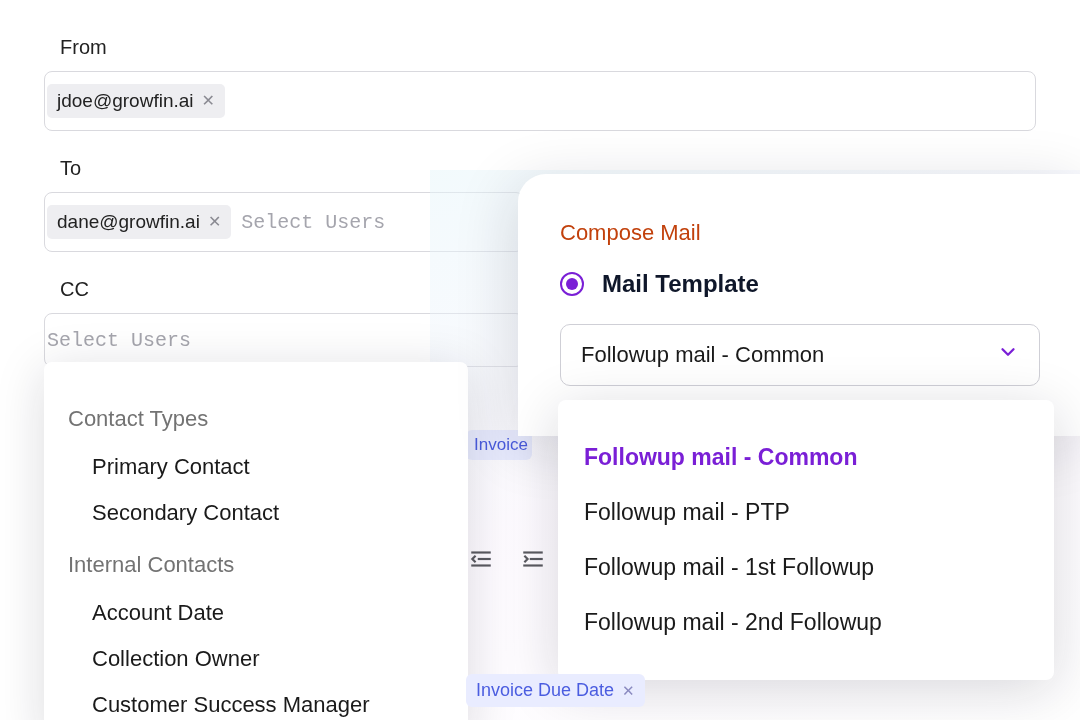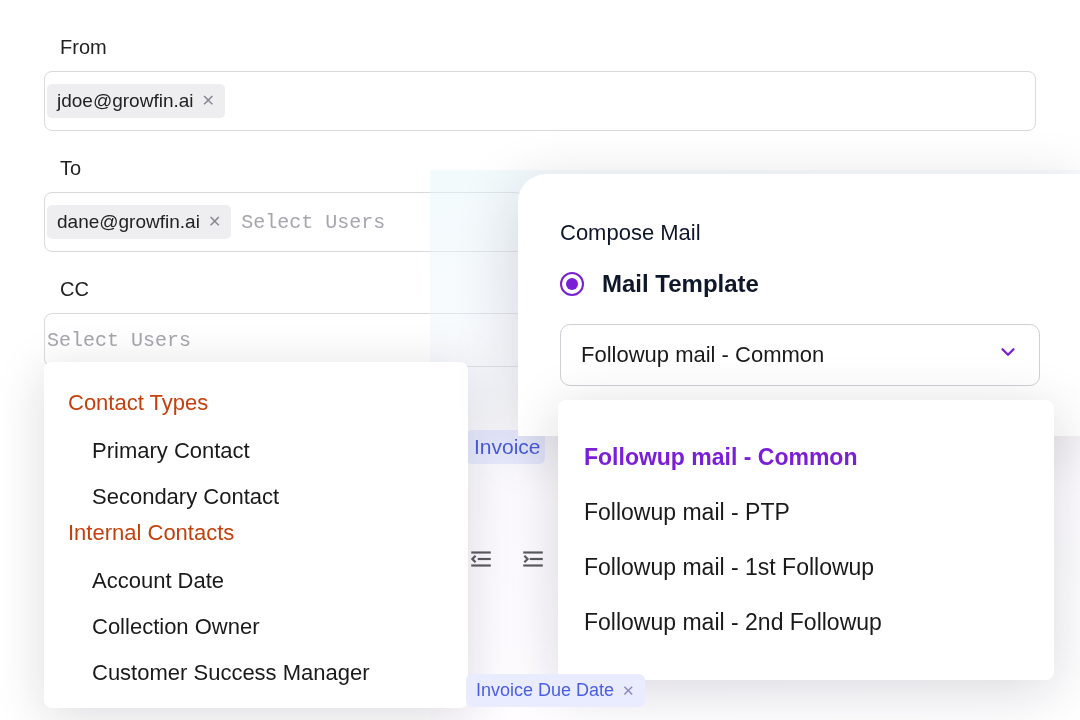--- a/index.html
+++ b/index.html
@@ -74,42 +74,42 @@
     position: absolute;
     left: 44px;
     top: 362px;
     width: 424px;
     background: #fff;
     border-radius: 8px;
     box-shadow: 0 8px 50px rgba(20,20,40,0.15);
     padding: 28px 24px 12px 24px;
   }
   .contact-pop .section {
-    color: #c2410c;
+    color: #737373;
     font-size: 22px;
-    margin: 0 0 12px 0;
+    margin: 16px 0 12px 0;
     font-weight: 400;
   }
   .contact-pop .item {
     font-size: 22px;
     color: #1a1a1a;
     padding: 10px 0 10px 24px;
     cursor: pointer;
   }
 
   
   .bg-invoice-chip {
     position: absolute;
     left: 466px;
     top: 430px;
     background: #e9ecff;
     color: #4b5de0;
     border-radius: 6px;
     padding: 5px 4px 5px 8px;
-    font-size: 21px;
+    font-size: 17px;
   }
 
   
   .toolbar-icons {
     position: absolute;
     left: 468px;
     top: 546px;
     display: flex;
     gap: 26px;
     color: #5a5a60;
@@ -139,21 +139,21 @@
     top: 174px;
     right: 0;
     background: #fff;
     border-top-left-radius: 28px;
     border-bottom-left-radius: 0;
     box-shadow: -6px 10px 60px rgba(20,20,40,0.14);
     padding: 46px 42px 50px 42px;
     width: 564px;
   }
   .compose-title {
-    color: #0f172a;
+    color: #c2410c;
     font-size: 22px;
     margin-bottom: 24px;
   }
   .radio-row {
     display: flex;
     align-items: center;
     gap: 18px;
     margin-bottom: 26px;
   }
   .radio-outer {

